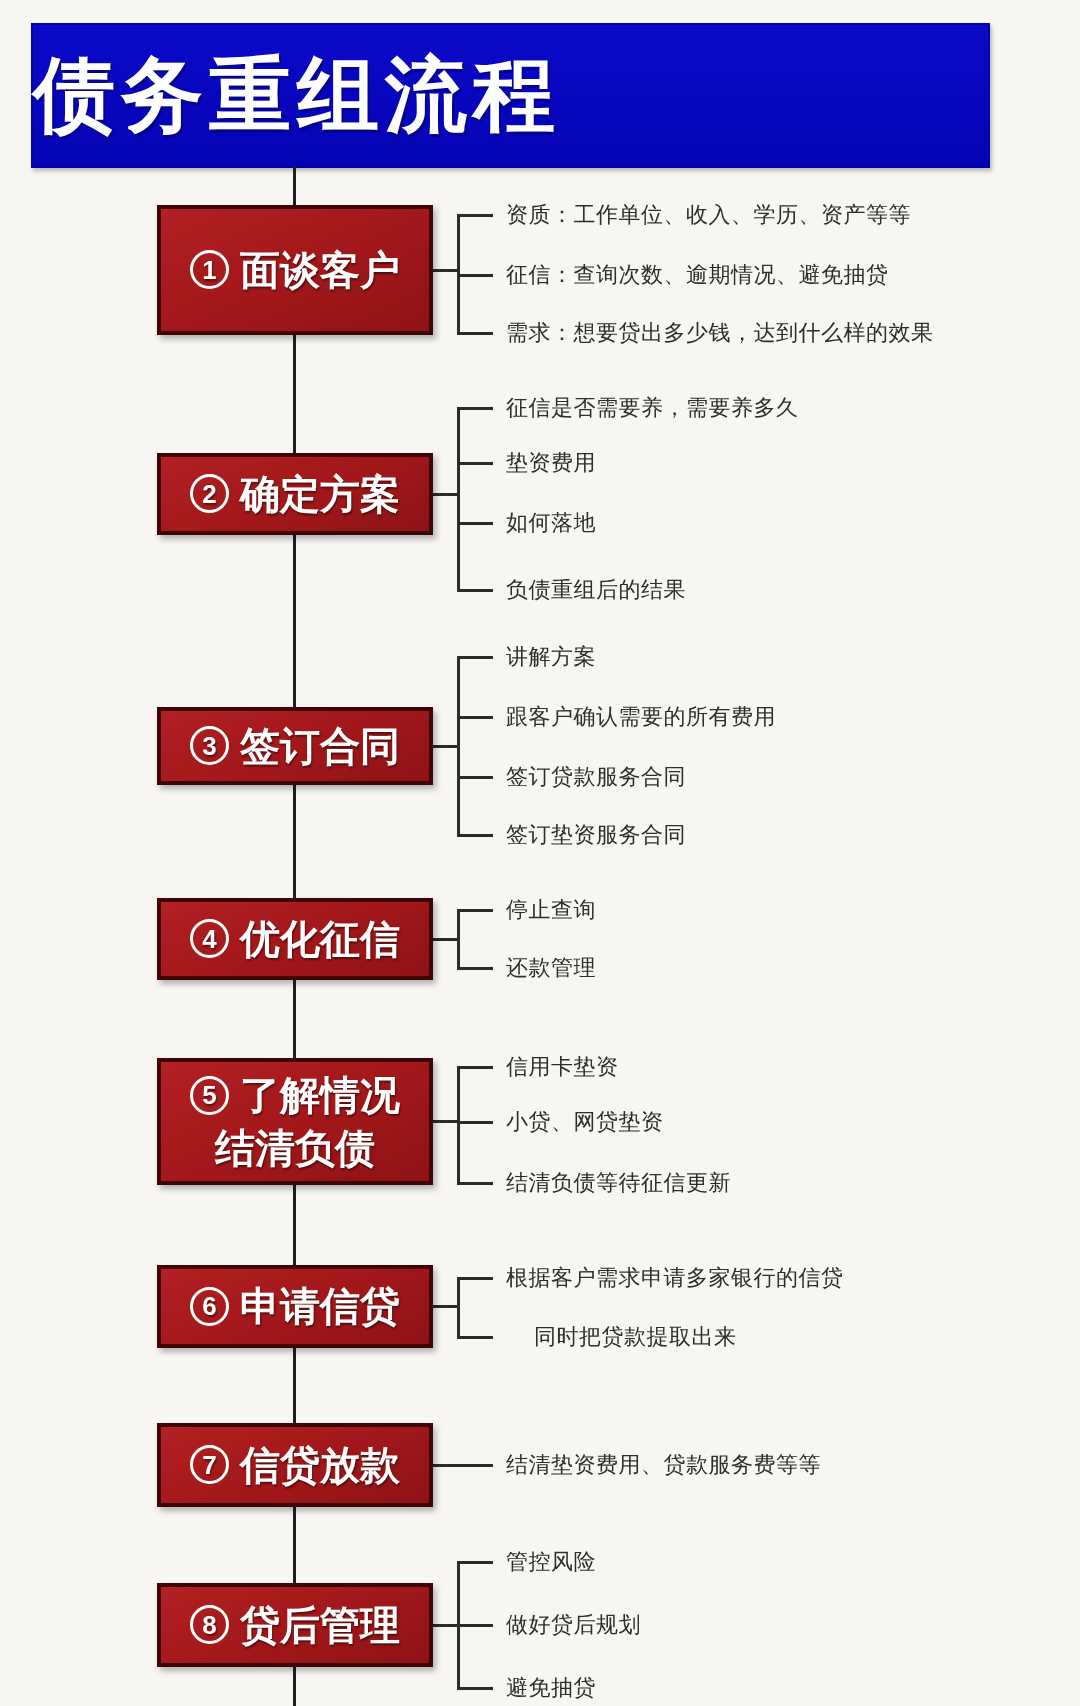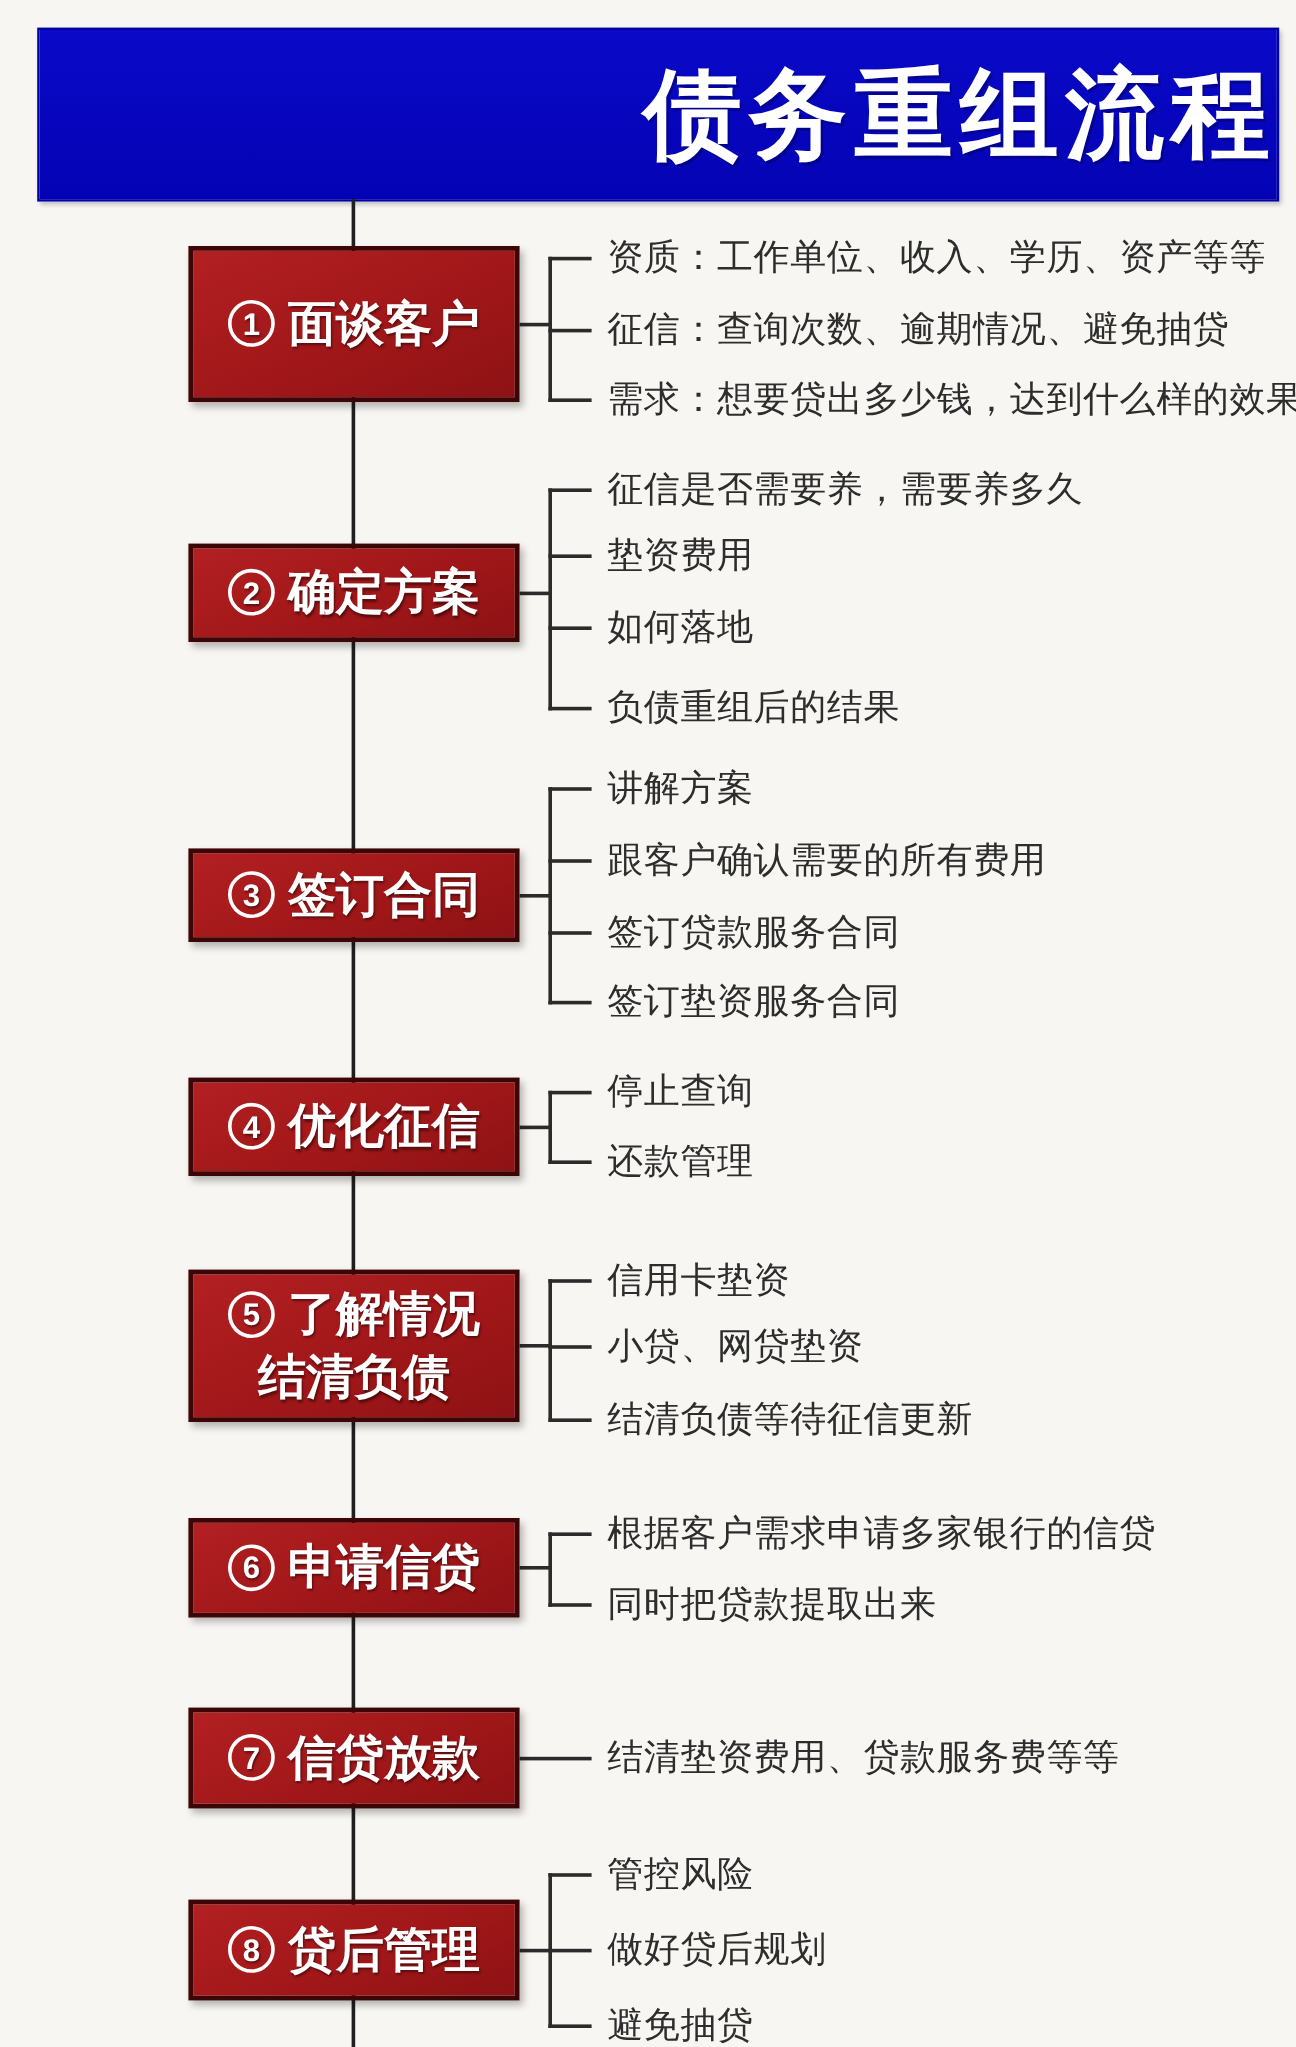--- a/index.html
+++ b/index.html
@@ -2,24 +2,24 @@
 <html><head>
 <meta charset="utf-8">
 <style>
   html,body { margin:0; padding:0; background:#dedede; }
   .canvas {
     position:relative; width:1080px; height:1706px; overflow:hidden;
     background:#f7f6f2;
     font-family:"Liberation Sans","DejaVu Sans",sans-serif;
   }
   .banner {
-    position:absolute; left:31px; top:23px; width:1035px; height:145px;
+    position:absolute; left:31px; top:23px; width:959px; height:145px;
     background:linear-gradient(180deg,#0a09c8 0%,#0403b4 100%);
     border:2px solid #0202a0; box-sizing:border-box;
-    display:flex; align-items:center; justify-content:flex-end;
+    display:flex; align-items:center; justify-content:flex-start;
     box-shadow:2px 3px 4px rgba(0,0,30,.25);
   }
   .banner h1 {
     margin:0; color:#ffffff; font-size:82px; font-weight:700;
     letter-spacing:6px; text-shadow:2px 3px 0 rgba(0,0,40,.3);
     white-space:nowrap;
   }
   .spine {
     position:absolute; left:293px; top:166px; width:3px; height:1540px;
     background:#1f1f1f; z-index:0;
@@ -38,21 +38,21 @@
   }
   .label-line { display:flex; align-items:center; justify-content:center; gap:11px; white-space:nowrap; }
   .num-circle {
     width:39px; height:39px; border:3px solid #ffffff; border-radius:50%;
     display:inline-flex; align-items:center; justify-content:center;
     font-size:26px; font-weight:700; line-height:1; flex:0 0 auto;
     box-sizing:border-box;
   }
   .item {
     position:absolute; left:506px; transform:translateY(-50%);
-    font-size:30px; color:#2d2d2d; white-space:nowrap; letter-spacing:.5px;
+    font-size:22px; color:#2d2d2d; white-space:nowrap; letter-spacing:.5px;
     z-index:1;
   }
   .hline { position:absolute; height:3px; background:#2b2b2b; z-index:1; }
   .vline { position:absolute; width:3px; background:#2b2b2b; z-index:1; }
 </style>
 </head>
 <body>
 
 <div class="canvas">
   <div class="banner">
@@ -167,21 +167,21 @@
               <span class="num-circle">6</span>
               <span>申请信贷</span>
             </span>
           </div>
     </div>
   <div class="hline" style="left: 433px; top: 1305px; width: 27px;"></div>
         <div class="vline" style="left: 457px; top: 1276.5px; height: 62px;"></div>
         <div class="hline" style="left: 457px; top: 1276.5px; width: 36px;"></div>
         <div class="hline" style="left: 457px; top: 1335.5px; width: 36px;"></div>
         <div class="item" style="top: 1278px;">根据客户需求申请多家银行的信贷</div>
-        <div class="item" style="top: 1337px;">同时把贷款提取出来</div>
+        <div class="item" style="top: 1337px; margin-left: 28px;">同时把贷款提取出来</div>
       </section>
 
   <section>
     <div class="step-box" style="top: 1423px; height: 84px;">
       <div class="step-label">
             <span class="label-line">
               <span class="num-circle">7</span>
               <span>信贷放款</span>
             </span>
           </div>

